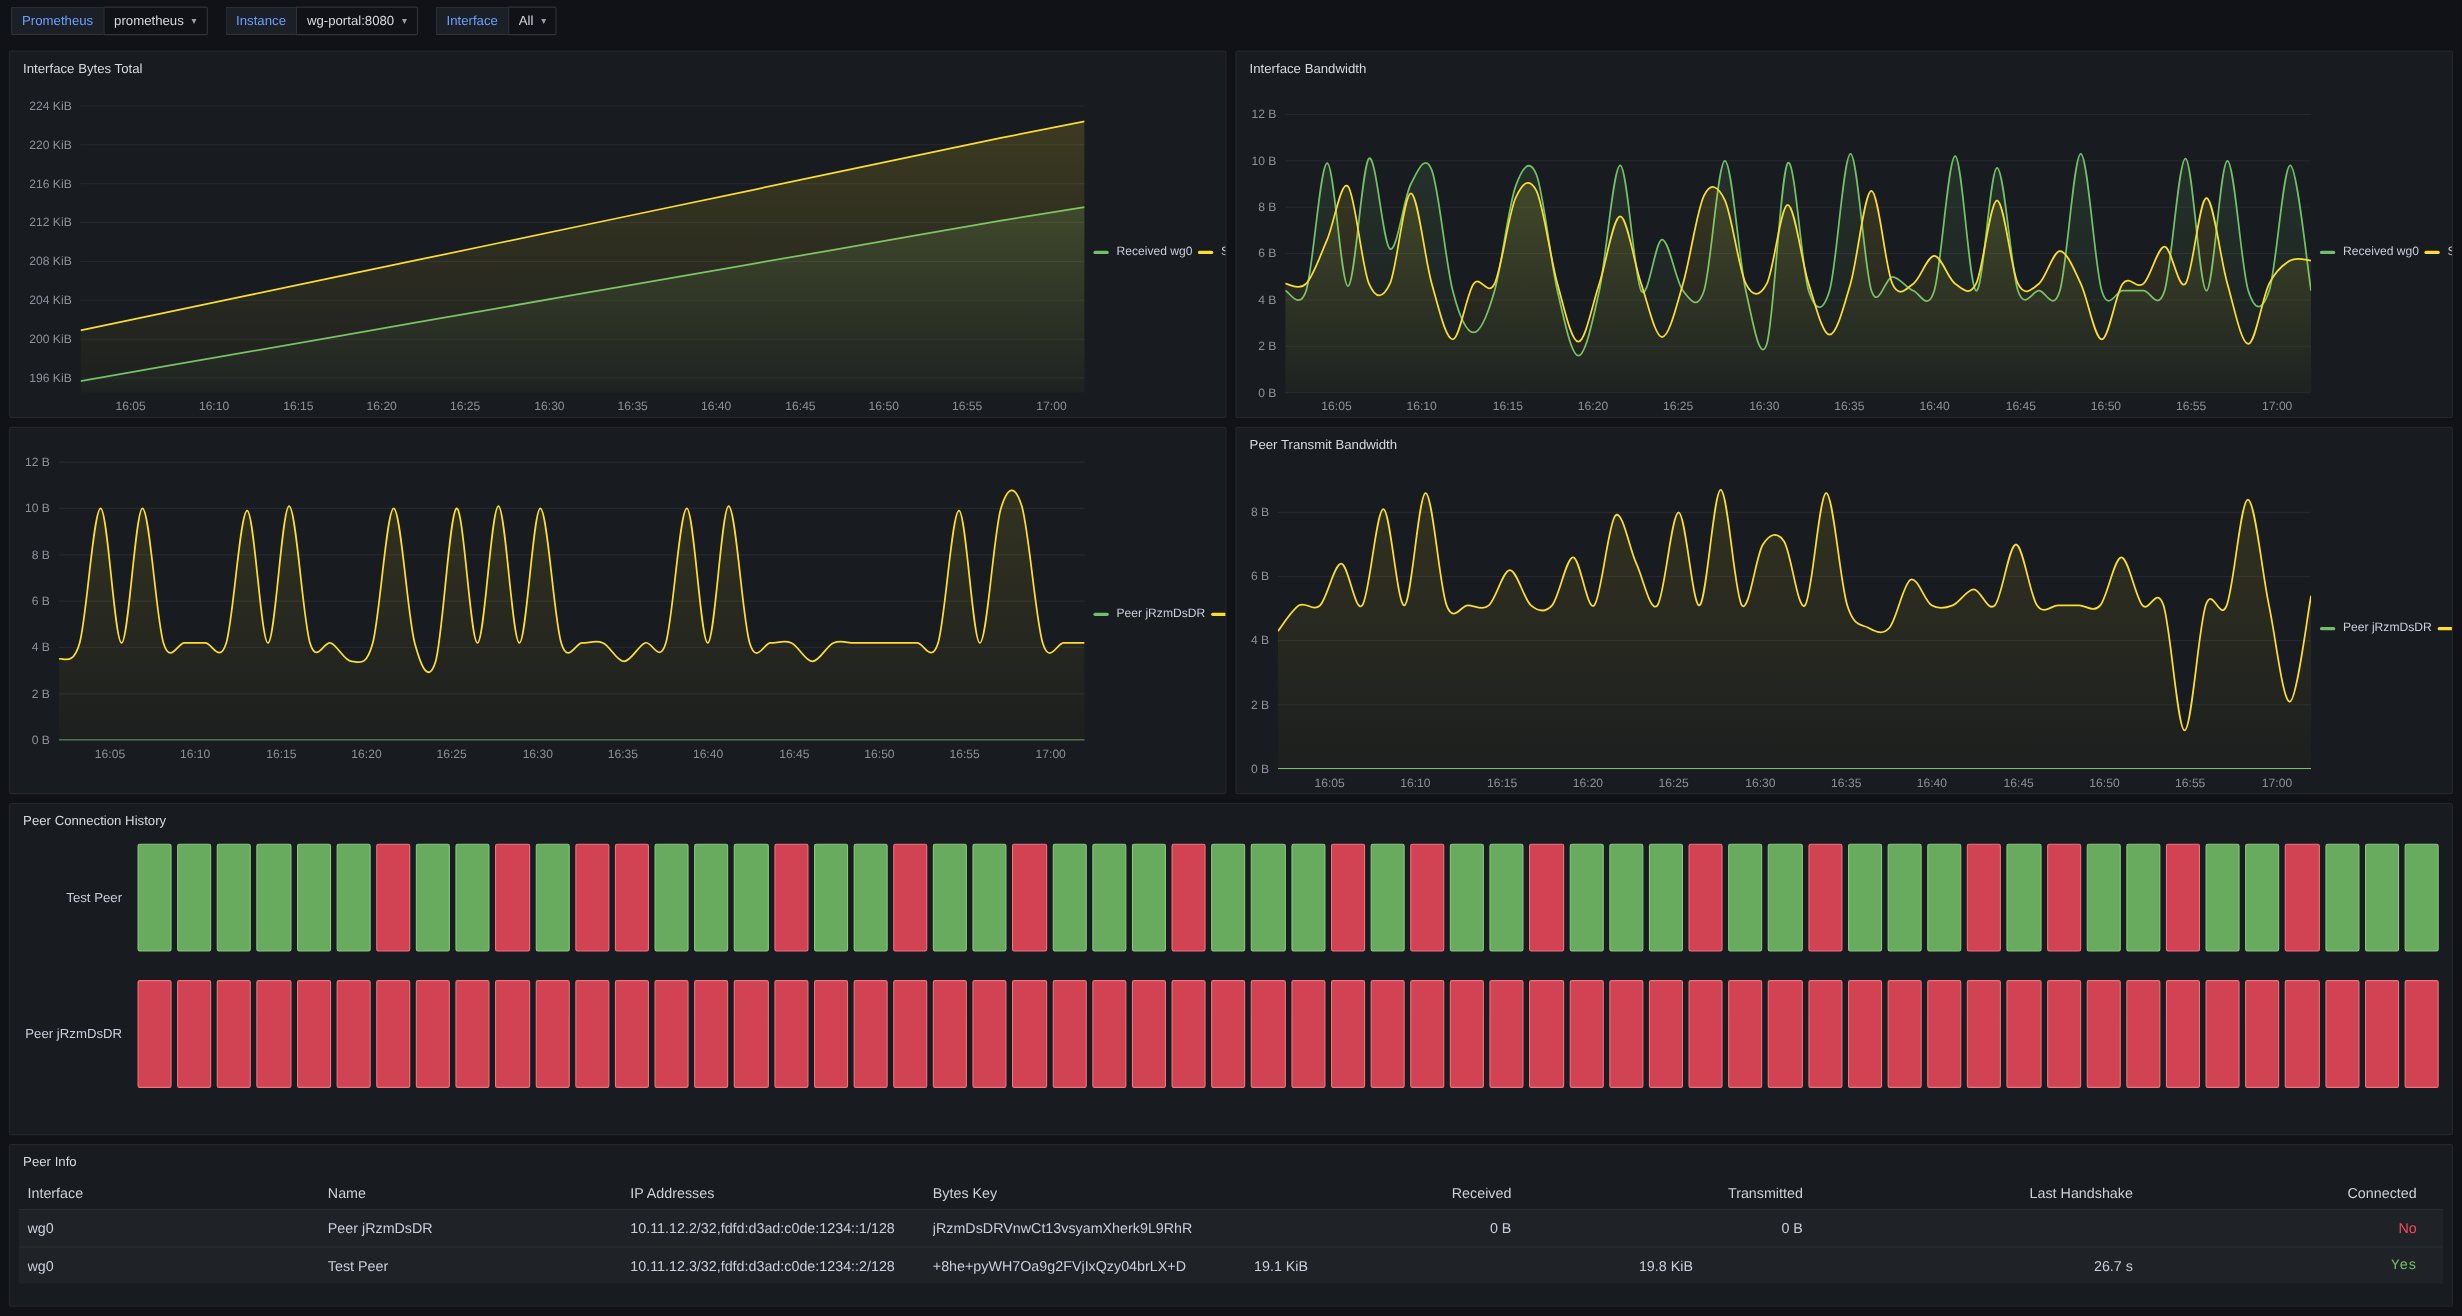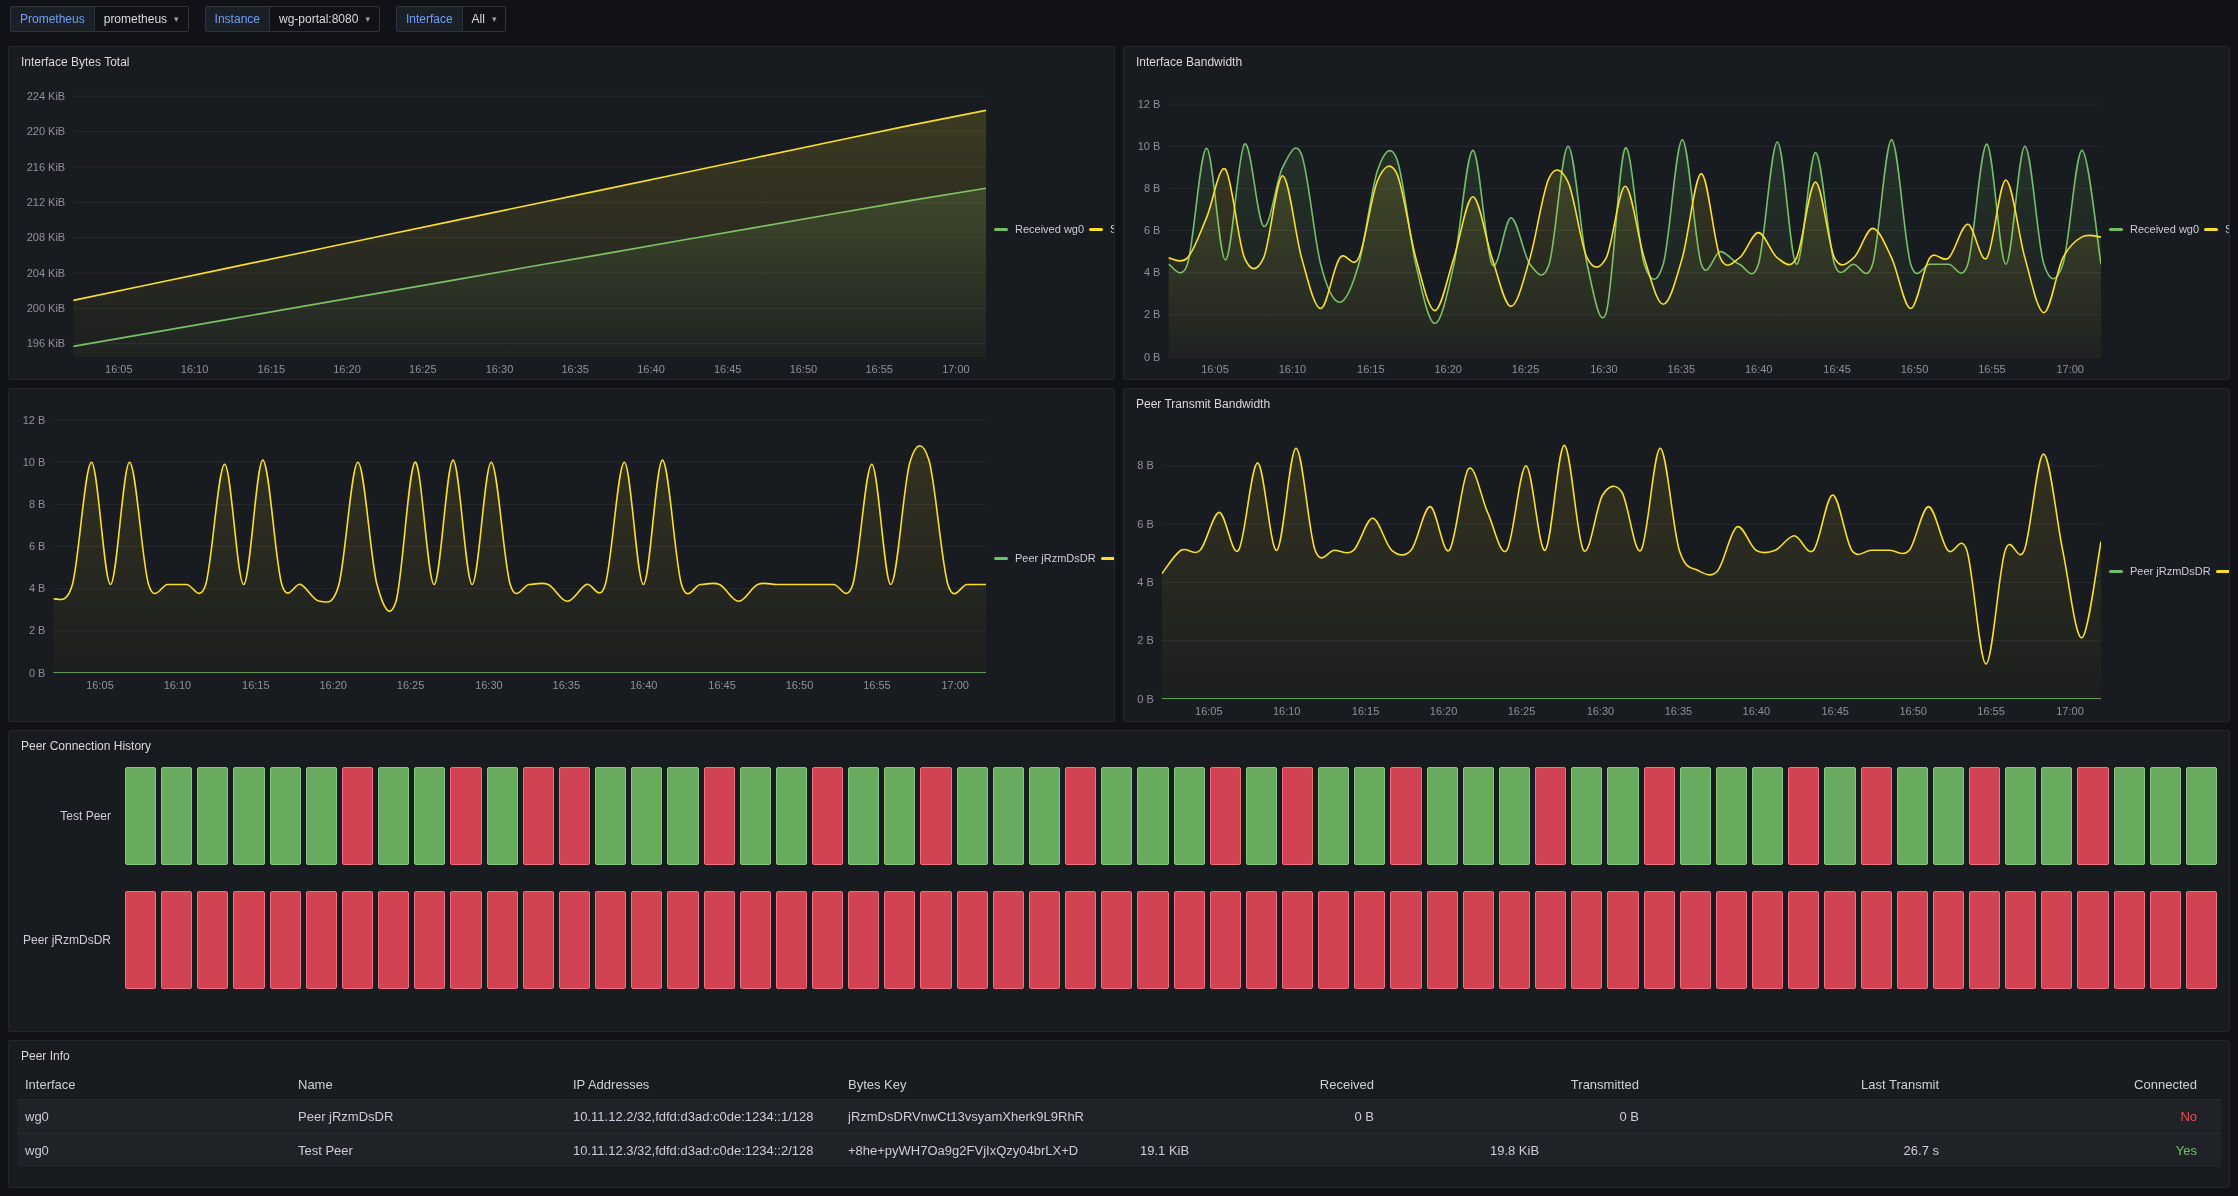--- a/index.html
+++ b/index.html
@@ -460,40 +460,40 @@
     <div class="panel" style="height:148px">
       <div class="panel-title">Peer Info</div>
       <div class="tbl">
           <div class="tbl-row tbl-head">
             <div class="tbl-cell" style="text-align:left;width:273px;">Interface</div>
             <div class="tbl-cell" style="text-align:left;width:275px;">Name</div>
             <div class="tbl-cell" style="text-align:left;width:275px;">IP Addresses</div>
             <div class="tbl-cell" style="text-align:left;width:292px;">Bytes Key</div>
             <div class="tbl-cell" style="text-align:right;width:250px;">Received</div>
             <div class="tbl-cell" style="text-align:right;width:265px;">Transmitted</div>
-            <div class="tbl-cell" style="text-align:right;width:300px;">Last Transmit</div>
+            <div class="tbl-cell" style="text-align:right;width:300px;">Last Handshake</div>
             <div class="tbl-cell grow" style="text-align:right;">Connected</div>
           </div>
           <div class="tbl-row data">
             <div class="tbl-cell" style="text-align:left;width:273px;">wg0</div>
             <div class="tbl-cell" style="text-align:left;width:275px;">Peer jRzmDsDR</div>
             <div class="tbl-cell" style="text-align:left;width:275px;">10.11.12.2/32,fdfd:d3ad:c0de:1234::1/128</div>
             <div class="tbl-cell" style="text-align:left;width:292px;">jRzmDsDRVnwCt13vsyamXherk9L9RhR</div>
             <div class="tbl-cell" style="text-align:right;width:250px;">0 B</div>
             <div class="tbl-cell" style="text-align:right;width:265px;">0 B</div>
             <div class="tbl-cell" style="text-align:right;width:300px;"></div>
             <div class="tbl-cell grow" style="text-align:right;color:#f2495c;">No</div>
           </div>
           <div class="tbl-row data">
             <div class="tbl-cell" style="text-align:left;width:273px;">wg0</div>
             <div class="tbl-cell" style="text-align:left;width:275px;">Test Peer</div>
             <div class="tbl-cell" style="text-align:left;width:275px;">10.11.12.3/32,fdfd:d3ad:c0de:1234::2/128</div>
             <div class="tbl-cell" style="text-align:left;width:292px;">+8he+pyWH7Oa9g2FVjIxQzy04brLX+D</div>
             <div class="tbl-cell" style="text-align:left;width:250px;">19.1 KiB</div>
             <div class="tbl-cell" style="text-align:center;width:265px;">19.8 KiB</div>
             <div class="tbl-cell" style="text-align:right;width:300px;">26.7 s</div>
-            <div class="tbl-cell grow" style="text-align:right;color:#73bf69;">Yes</div>
+            <div class="tbl-cell grow" style="text-align:right;color:#73bf69;font-family:Liberation Mono, monospace;">Yes</div>
           </div>
         </div>
     </div>
 
   </div>
 </div>
 
 </body></html>

